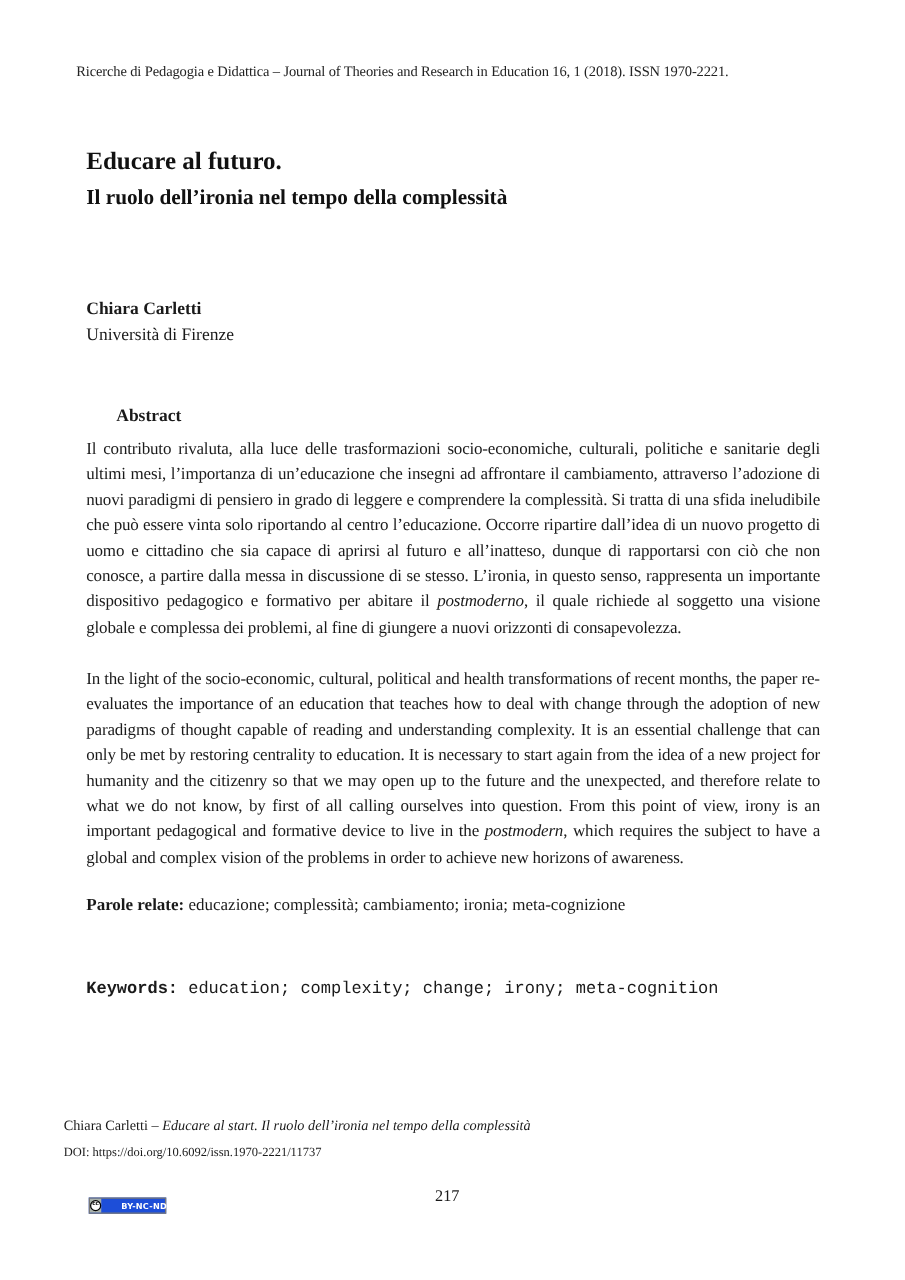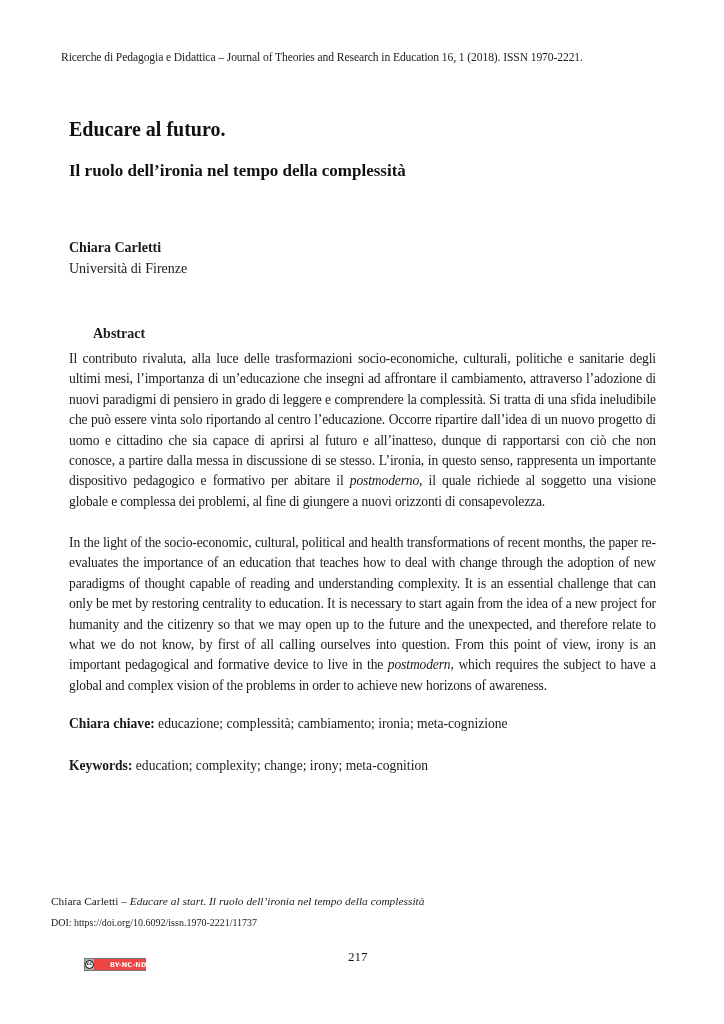--- a/index.html
+++ b/index.html
@@ -3,40 +3,40 @@
 <meta charset="utf-8">
 <style>
   html, body { margin: 0; padding: 0; background: #ffffff; }
   body {
     width: 724px; height: 1024px; position: relative; overflow: hidden;
     font-family: "Liberation Serif", "DejaVu Serif", serif; color: #1a1a1a;
   }
   .abs { position: absolute; }
   .running-head { left: 61px; top: 51px; font-size: 11.6px; letter-spacing: -0.1px; color: #222; white-space: nowrap; }
   .title { left: 69px; top: 118px; font-size: 20px; font-weight: bold; color: #111; }
-  .subtitle { left: 69px; top: 148px; font-size: 17px; font-weight: bold; color: #111; margin-top: 13px; }
+  .subtitle { left: 69px; top: 148px; font-size: 17px; font-weight: bold; color: #111; }
   .author { left: 69px; top: 240px; font-size: 14px; font-weight: bold; }
   .affil { left: 69px; top: 261px; font-size: 14px; }
   .abs-head { left: 69px; top: 326px; font-size: 14px; font-weight: bold; margin-left: 24px; }
   .para {
     left: 69px; width: 587px; font-size: 13.6px; line-height: 20.4px;
     text-align: justify; hyphens: manual; letter-spacing: -0.15px;
   }
   .para-it { top: 349px; }
   .para-en { top: 533px; }
   .kw { left: 69px; font-size: 13.6px; white-space: nowrap; }
   .kw b { font-weight: bold; }
   .kw-it { top: 716px; }
-  .kw-en { top: 758px; }
+  .kw-en { top: 784px; font-family: Liberation Mono, monospace; }
   .foot-cite { left: 51px; top: 895px; font-size: 11.4px; white-space: nowrap; }
   .foot-doi { left: 51px; top: 917px; font-size: 10px; white-space: nowrap; }
   .page-num { left: 348px; top: 949px; font-size: 13px; }
   .cc-badge {
-    left: 84px; top: 958px; width: 62px; height: 13px;
-    background: #ef4444; border: 1px solid #777; box-sizing: border-box;
+    left: 71px; top: 958px; width: 62px; height: 13px;
+    background: #1d4ed8; border: 1px solid #777; box-sizing: border-box;
     display: flex; align-items: center; font-family: "DejaVu Sans", sans-serif; gap: 12px;
   }
   .cc-logo {
     width: 17px; height: 11px; background: #aab2ab; display: flex; align-items: center; justify-content: center;
   }
   .cc-circle {
     width: 9px; height: 9px; border-radius: 50%; background: #fff; border: 1px solid #000; box-sizing: border-box;
     font-size: 4.5px; font-weight: bold; color: #000; display: flex; align-items: center; justify-content: center; line-height: 1;
   }
   .cc-text { color: #fff; font-size: 6.5px; font-weight: bold; letter-spacing: 0.2px; padding-left: 4px; white-space: nowrap; }
@@ -56,21 +56,21 @@
 
 <div class="abs para para-it">
   <span>Il contributo rivaluta, alla luce delle trasformazioni socio-economiche, culturali, politiche e sanitarie degli ultimi mesi, l’importanza di un’educazione che insegni ad affrontare il cambiamento, attraverso l’adozione di nuovi paradigmi di pensiero in grado di leggere e comprendere la complessità. Si tratta di una sfida ineludibile che può essere vinta solo riportando al centro l’educazione. Occorre ripartire dall’idea di un nuovo progetto di uomo e cittadino che sia capace di aprirsi al futuro e all’inatteso, dunque di rapportarsi con ciò che non conosce, a partire dalla messa in discussione di se stesso. L’ironia, in questo senso, rappresenta un importante dispositivo pedago­gico e formativo per abitare il </span><i>postmoderno</i><span>, il quale richiede al soggetto una visione globale e complessa dei pro­blemi, al fine di giungere a nuovi orizzonti di consapevolezza.</span>
 </div>
 
 <div class="abs para para-en">
   <span>In the light of the socio-economic, cultural, political and health transformations of recent months, the paper re­evaluates the importance of an education that teaches how to deal with change through the adoption of new paradigms of thought capable of reading and understanding complexity. It is an essential challenge that can only be met by restoring centrality to education. It is necessary to start again from the idea of a new project for hu­manity and the citizenry so that we may open up to the future and the unexpected, and therefore relate to what we do not know, by first of all calling ourselves into question. From this point of view, irony is an important pedagogical and formative device to live in the </span><i>postmodern</i><span>, which requires the subject to have a global and com­plex vision of the problems in order to achieve new horizons of awareness.</span>
 </div>
 
 <div class="abs kw kw-it">
-  <b>Chiara chiave:</b><span> educazione; complessità; cambiamento; ironia; meta-cognizione</span>
+  <b>Parole relate:</b><span> educazione; complessità; cambiamento; ironia; meta-cognizione</span>
 </div>
 
 <div class="abs kw kw-en">
   <b>Keywords:</b><span> education; complexity; change; irony; meta-cognition</span>
 </div>
 
 <div class="abs foot-cite">
   <span>Chiara Carletti – </span><i>Educare al start. Il ruolo dell’ironia nel tempo della complessità</i>
 </div>
 <div class="abs foot-doi">DOI: https://doi.org/10.6092/issn.1970-2221/11737</div>

